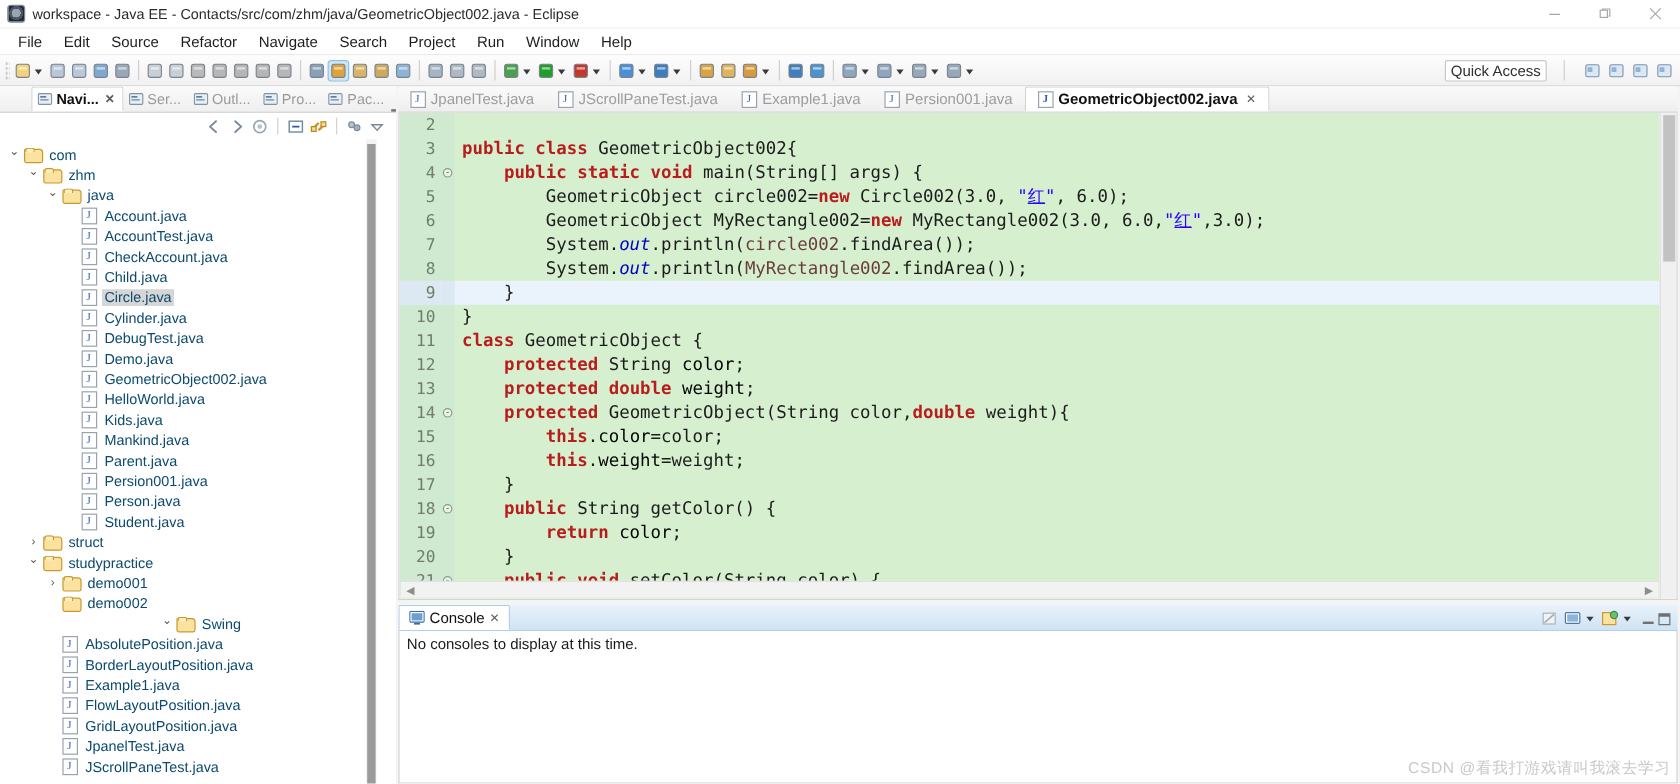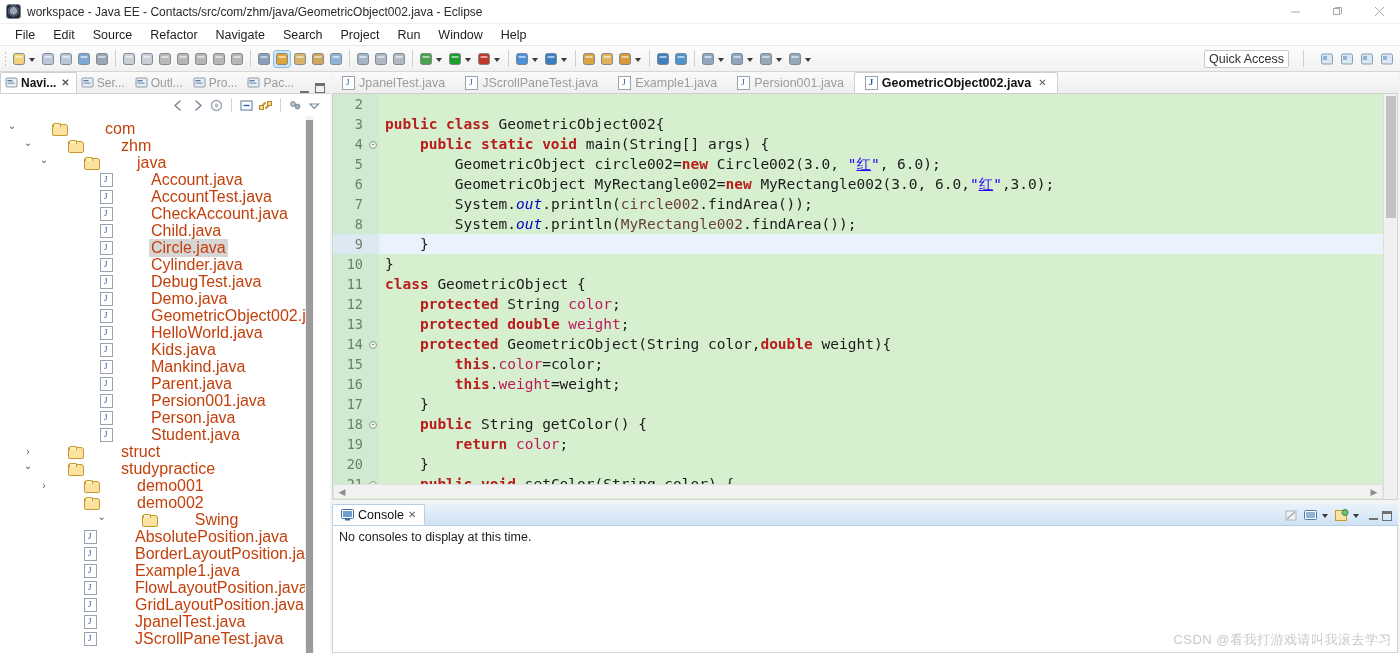--- a/index.html
+++ b/index.html
@@ -111,21 +111,21 @@
   }
   .vb-ico { width: 15px; height: 15px; flex: none; }
   .vb-sep { width: 1px; height: 14px; background: #d2d2d2; margin: 0 3px; }
 
   .tree {
     position: absolute; left: 0; top: 44px; width: 314px; bottom: 0;
     background: #ffffff; overflow: hidden; padding-top: 4px;
   }
   .trow {
     height: 17px; display: flex; align-items: center; white-space: nowrap;
-    font-size: 16px; color: #c2410c; padding-left: 4px; gap: 32px;
+    font-size: 12px; color: #0c4a6e; padding-left: 4px;
   }
   .trow .lbl { padding: 0 2px; }
   .trow.selected .lbl { background: #d6d6d6; }
   .twisty { width: 16px; text-align: center; color: #5d5d5d; font-size: 10px; flex: none; }
   .twisty.open::before { content: "⌄"; position: relative; top: -3px; }
   .twisty.closed::before { content: "›"; }
   .folder-ico {
     width: 15px; height: 12px; flex: none; margin-right: 4px; position: relative;
   }
   .folder-ico::before {
@@ -201,21 +201,21 @@
     background: #cfead0; height: 20px; line-height: 20px;
   }
   .cline.current .fold { background: #dce9f3; }
   .fold .fmark { display: inline-block; width: 8px; height: 8px; border: 1px solid #8c9b87;
     border-radius: 50%; line-height: 6px; font-size: 8px; color: #5b6a57; background: #e8f5e4; }
   .ctext { padding-left: 6px; flex: 1; }
   .ctext span { white-space: pre; }
 
   .k { color: #b91c1c; font-weight: bold; }          
   .t { color: #1b1b1b; }                              
-  .f { color: #be185d; }                              
+  .f { color: #000000; }                              
   .fi { color: #0000c0; font-style: italic; }         
   .s { color: #2a00ff; }                              
   .s u { text-decoration: underline; }
   .m { color: #6a3d3d; }
 
   .editor-vscroll {
     width: 14px; flex: none; background: #f0f0f0; border-left: 1px solid #dcdcdc; position: relative;
   }
   .editor-vscroll .thumb { position: absolute; left: 2px; top: 2px; width: 10px; height: 122px; background: #c2c2c2; }
   .editor-hscroll {
@@ -495,21 +495,21 @@
               <rect x="4" y="5" width="4" height="4" fill="#8fb4d8"></rect>
             </svg></span>
         </div>
     </div>
   </div>
 
   <div class="main">
 
     <div class="leftpane">
       <div class="view-tabs">
-        <div id="left-tabs" style="display:flex;align-items:flex-end;">
+        <div id="left-tabs" style="display:flex;align-items:flex-end;padding-left:26px;">
             <div class="vtab active">
               <span class="vt-ico"><svg width="13" height="13" viewBox="0 0 13 13">
                   <rect x="1" y="2" width="11" height="9" rx="1" fill="#e9eef3" stroke="#7f91a3" stroke-width="0.9"></rect>
                   <rect x="2.5" y="4" width="5" height="1.4" fill="#5b7fa6"></rect>
                   <rect x="2.5" y="6.5" width="7" height="1.4" fill="#8aa3bb"></rect>
                 </svg></span>
               <span>Navi...</span>
               <span class="close">✕</span>
             </div>
             <div class="vtab">

